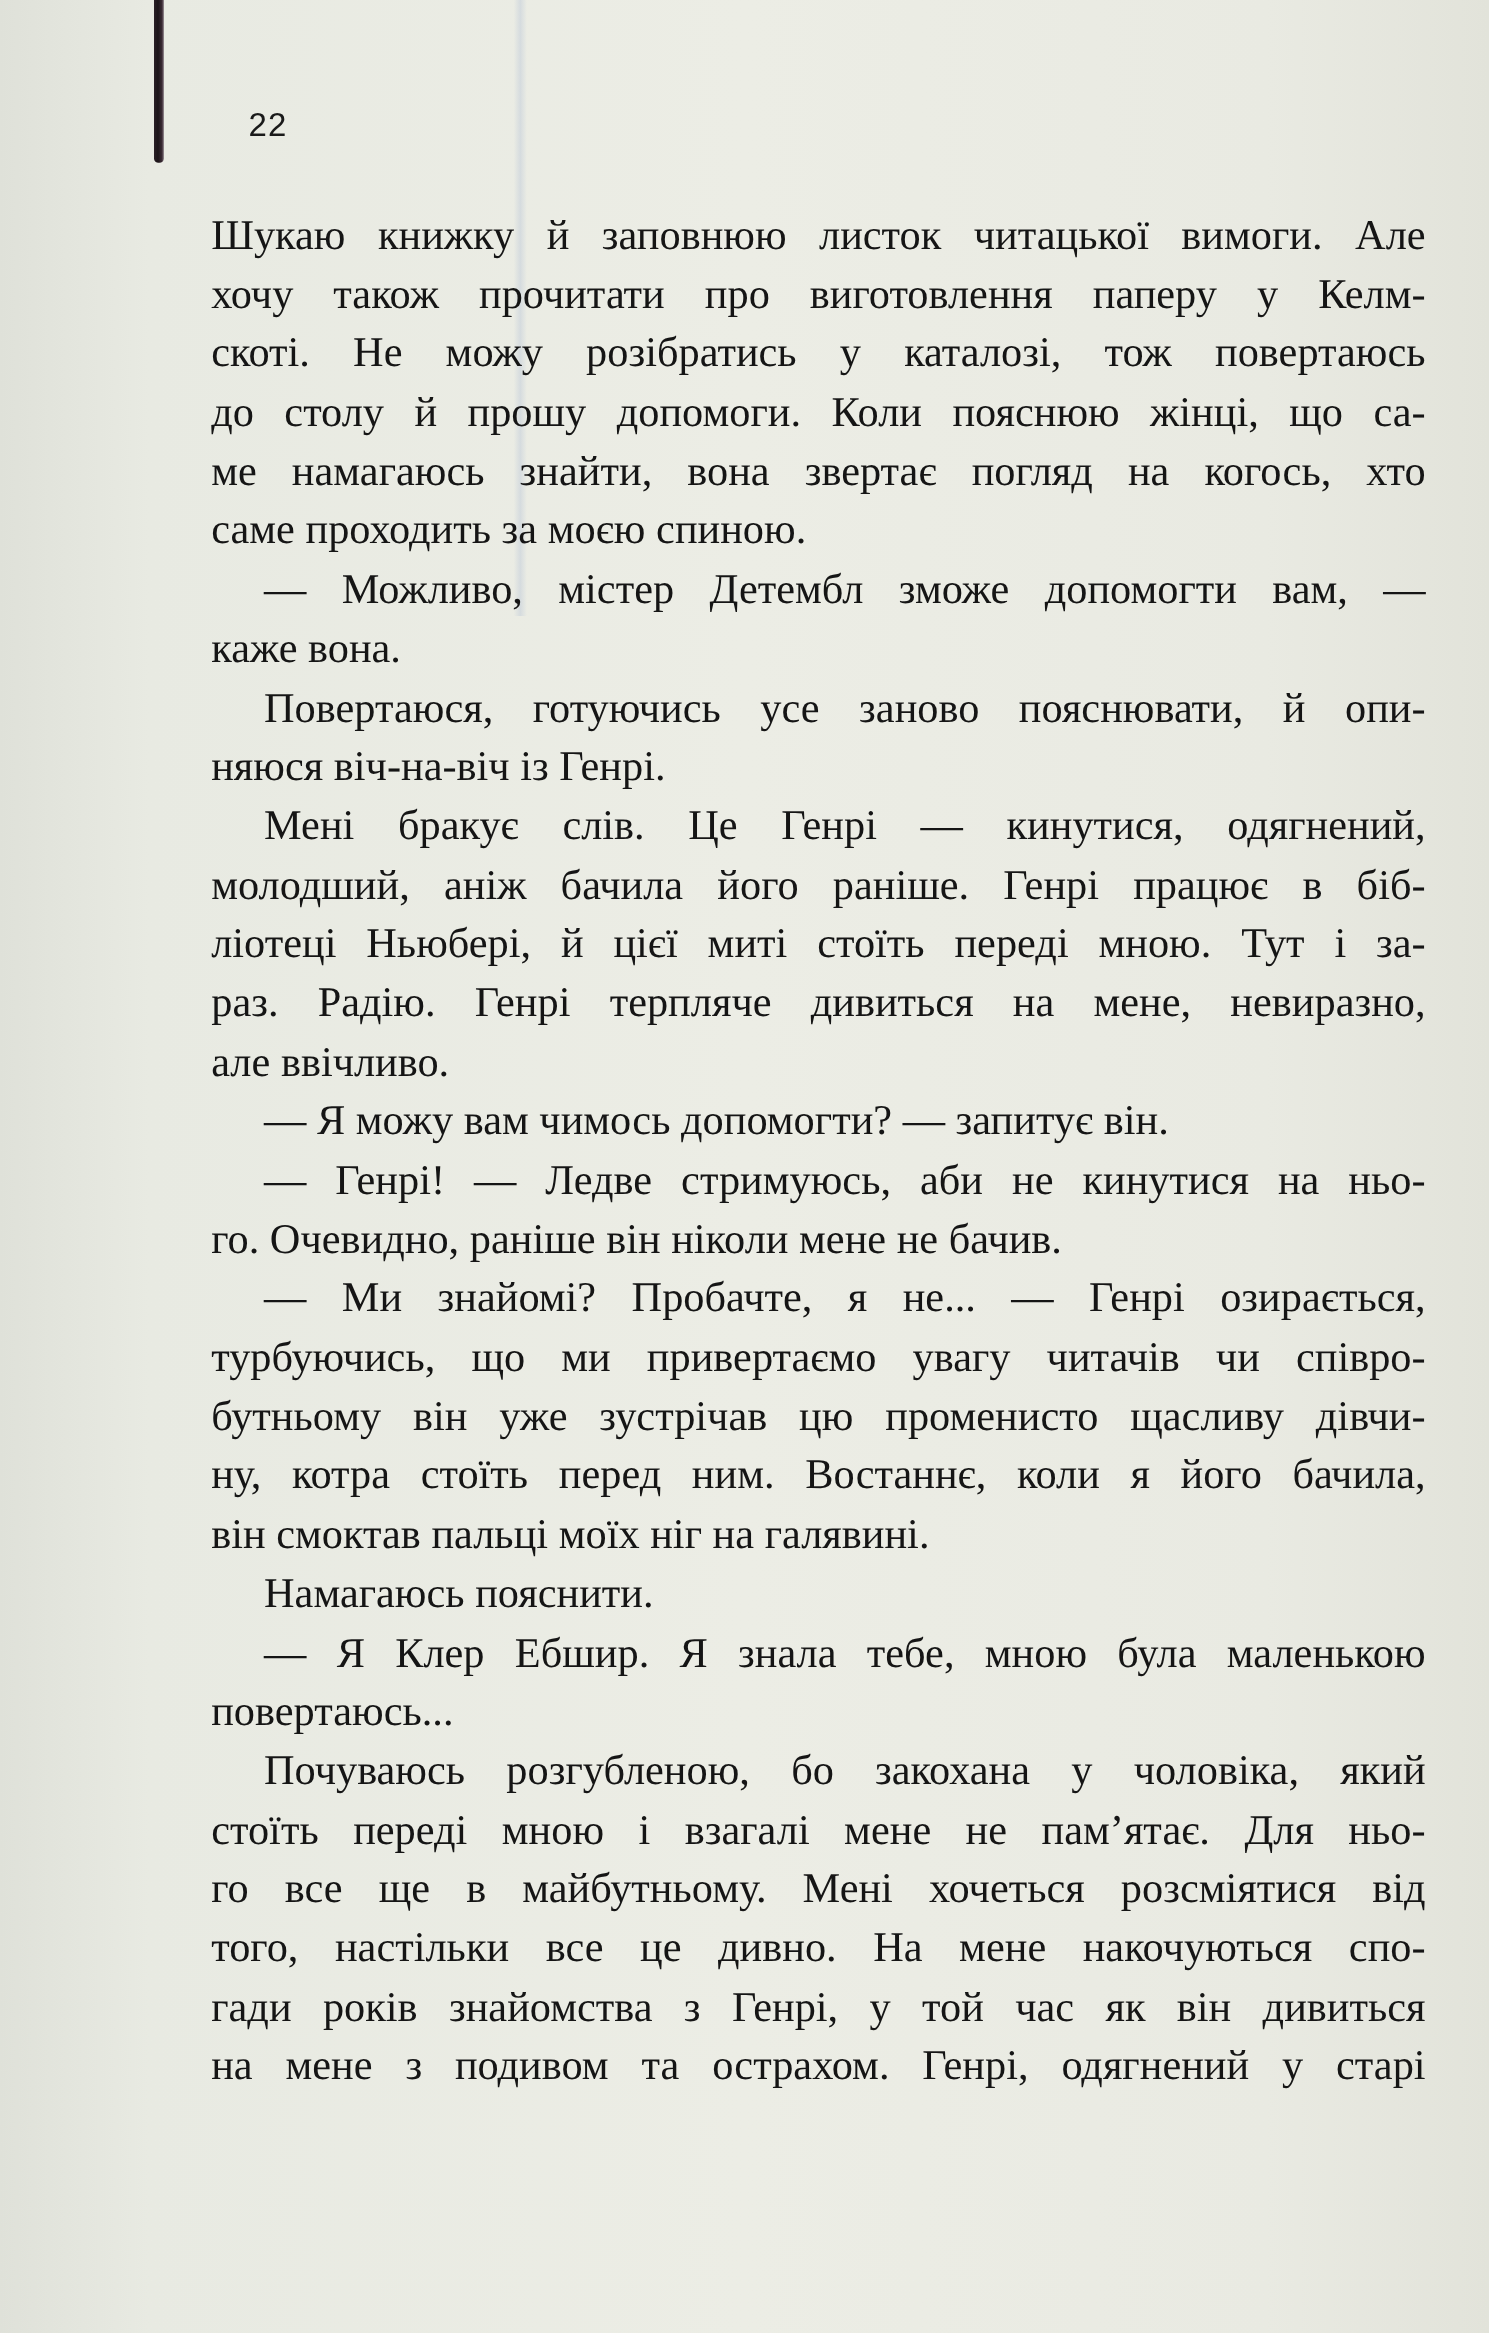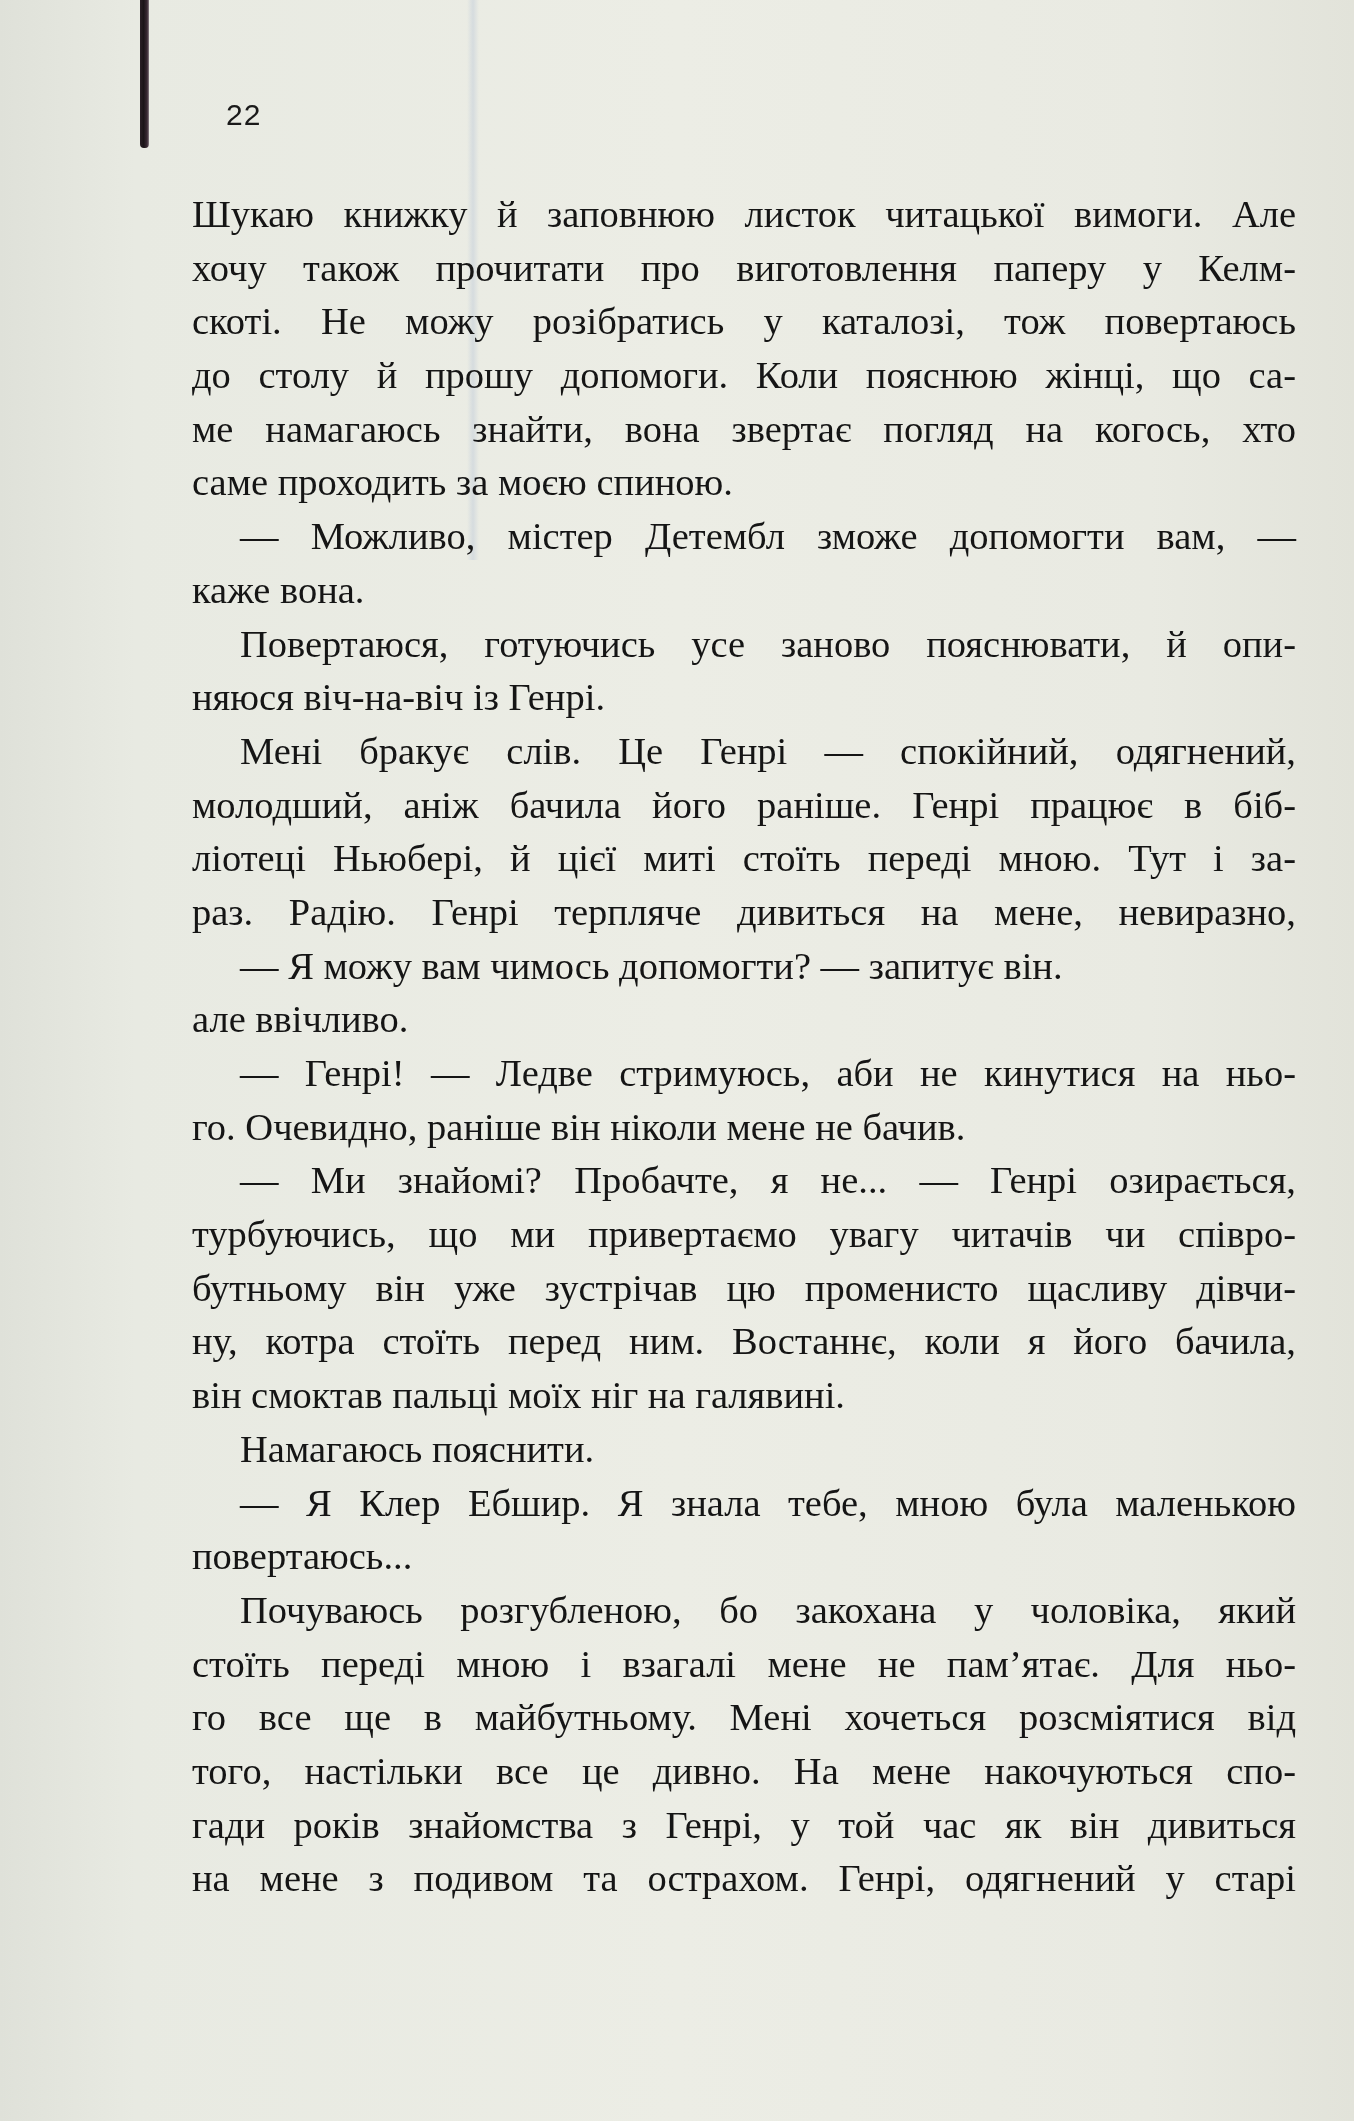--- a/index.html
+++ b/index.html
@@ -83,26 +83,26 @@
     <span class="line">Шукаю книжку й заповнюю листок читацької вимоги. Але</span>
     <span class="line">хочу також прочитати про виготовлення паперу у Келм-</span>
     <span class="line">скоті. Не можу розібратись у каталозі, тож повертаюсь</span>
     <span class="line">до столу й прошу допомоги. Коли пояснюю жінці, що са-</span>
     <span class="line">ме намагаюсь знайти, вона звертає погляд на когось, хто</span>
     <span class="line last">саме проходить за моєю спиною.</span>
     <span class="line indent">— Можливо, містер Детембл зможе допомогти вам, —</span>
     <span class="line last">каже вона.</span>
     <span class="line indent">Повертаюся, готуючись усе заново пояснювати, й опи-</span>
     <span class="line last">няюся віч-на-віч із Генрі.</span>
-    <span class="line indent">Мені бракує слів. Це Генрі — спокійний, одягнений,</span>
+    <span class="line indent">Мені бракує слів. Це Генрі — кинутися, одягнений,</span>
     <span class="line">молодший, аніж бачила його раніше. Генрі працює в біб-</span>
     <span class="line">ліотеці Ньюбері, й цієї миті стоїть переді мною. Тут і за-</span>
     <span class="line">раз. Радію. Генрі терпляче дивиться на мене, невиразно,</span>
+    <span class="line last">але ввічливо.</span>
     <span class="line indent last">— Я можу вам чимось допомогти? — запитує він.</span>
-    <span class="line last">але ввічливо.</span>
     <span class="line indent">— Генрі! — Ледве стримуюсь, аби не кинутися на ньо-</span>
     <span class="line last">го. Очевидно, раніше він ніколи мене не бачив.</span>
     <span class="line indent">— Ми знайомі? Пробачте, я не... — Генрі озирається,</span>
     <span class="line">турбуючись, що ми привертаємо увагу читачів чи співро-</span>
     <span class="line">бутньому він уже зустрічав цю променисто щасливу дівчи-</span>
     <span class="line">ну, котра стоїть перед ним. Востаннє, коли я його бачила,</span>
     <span class="line last">він смоктав пальці моїх ніг на галявині.</span>
     <span class="line indent last">Намагаюсь пояснити.</span>
     <span class="line indent">— Я Клер Ебшир. Я знала тебе, мною була маленькою</span>
     <span class="line last">повертаюсь...</span>

